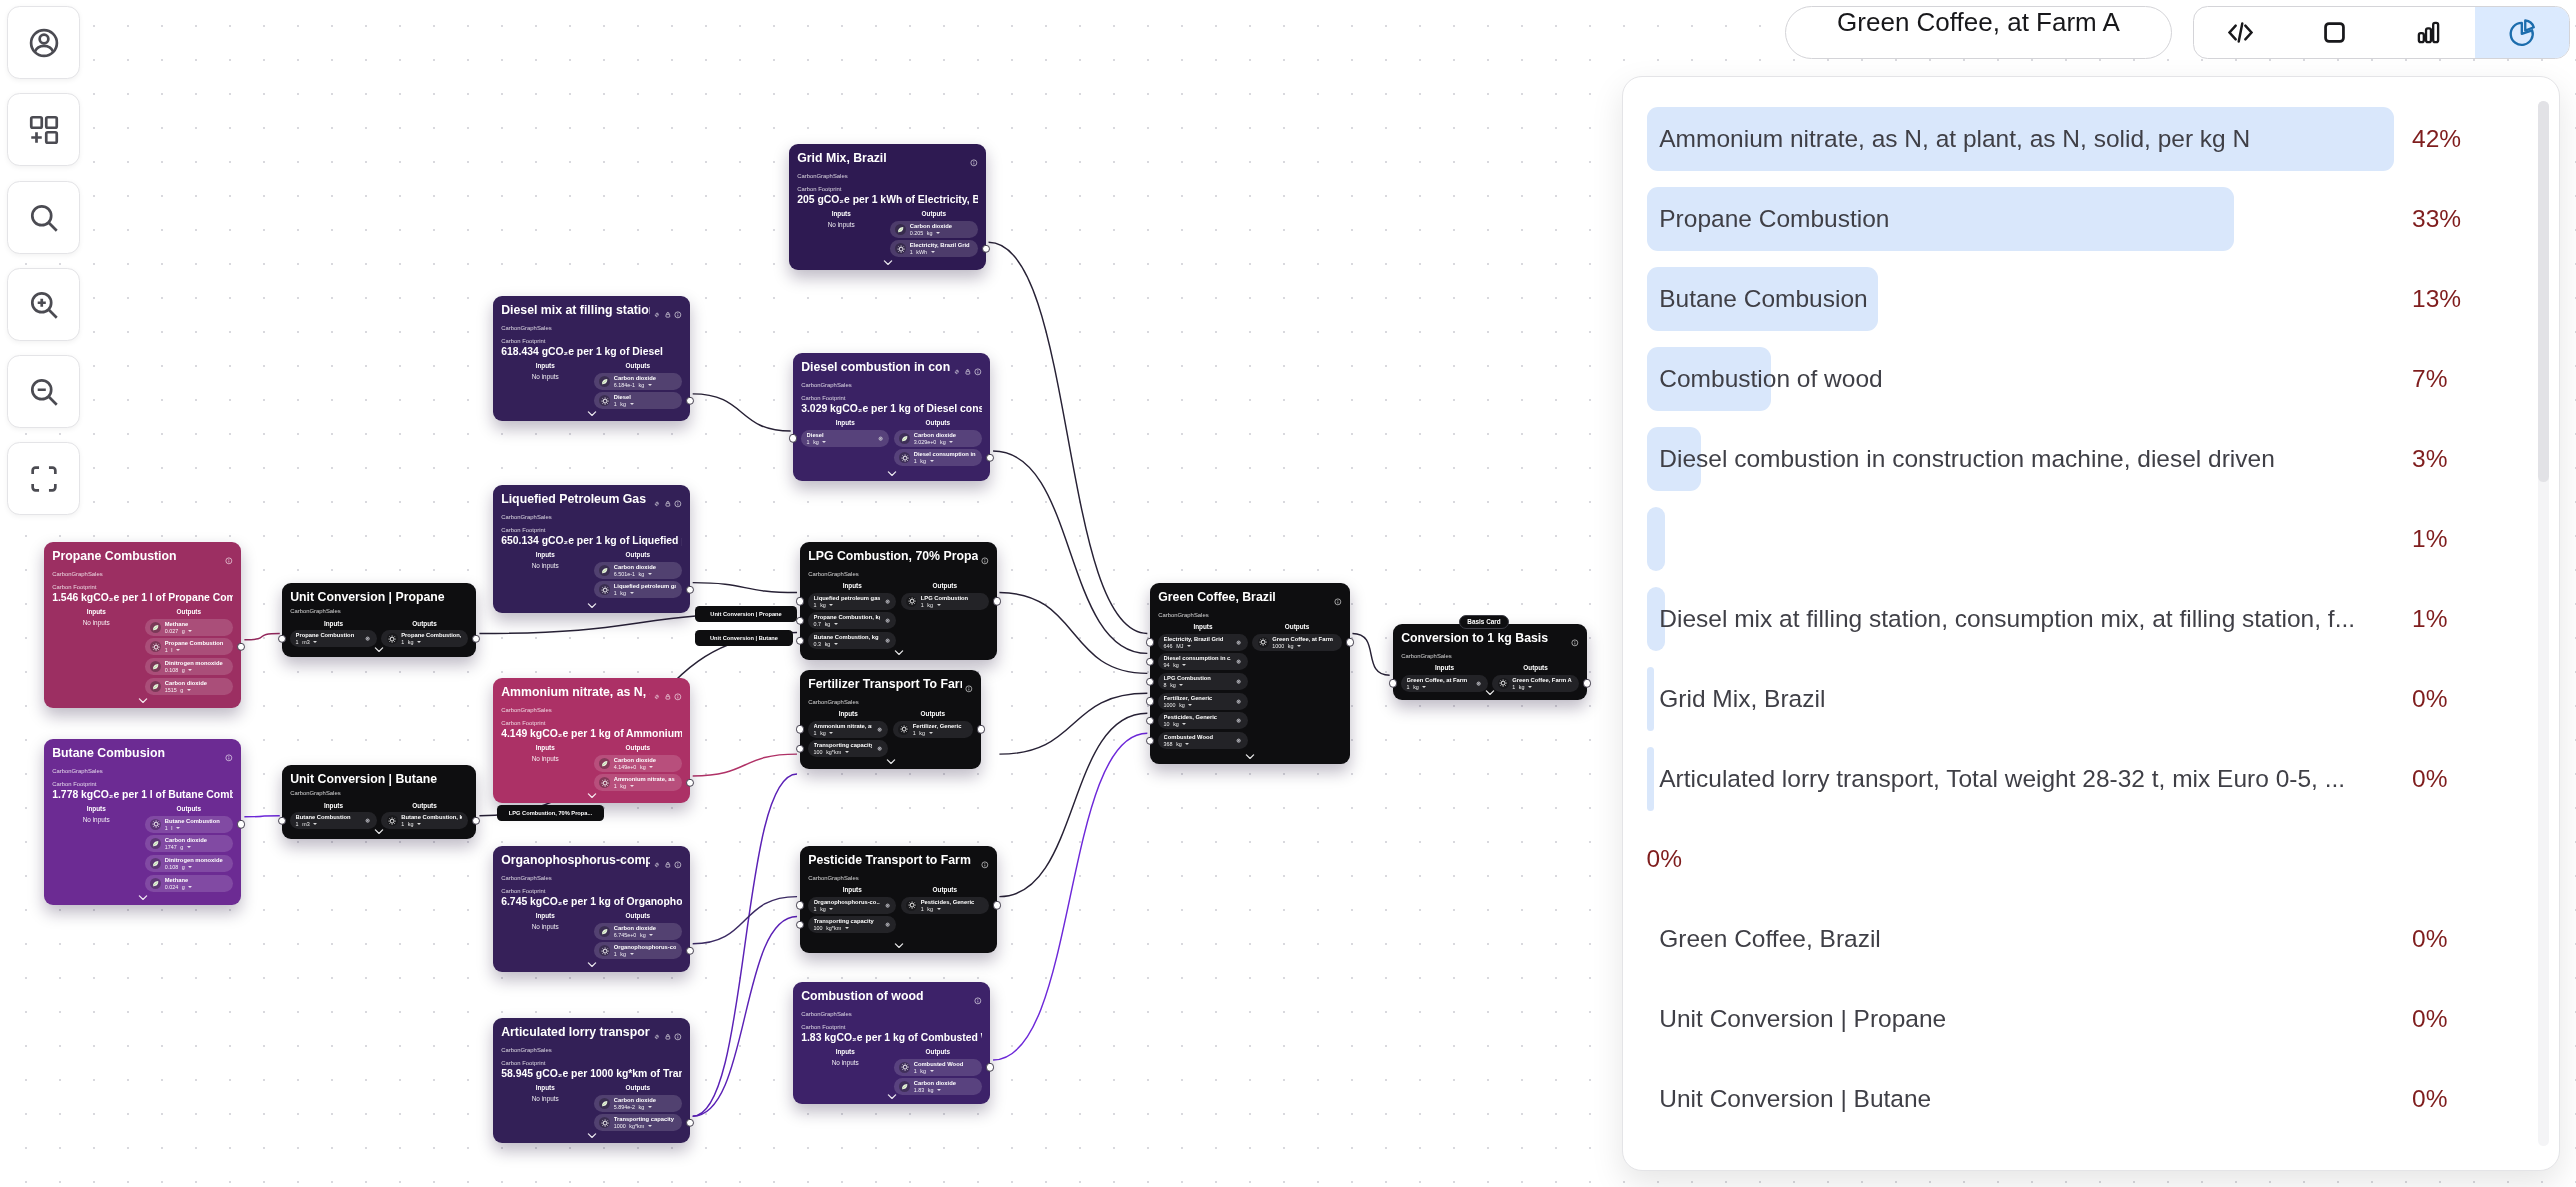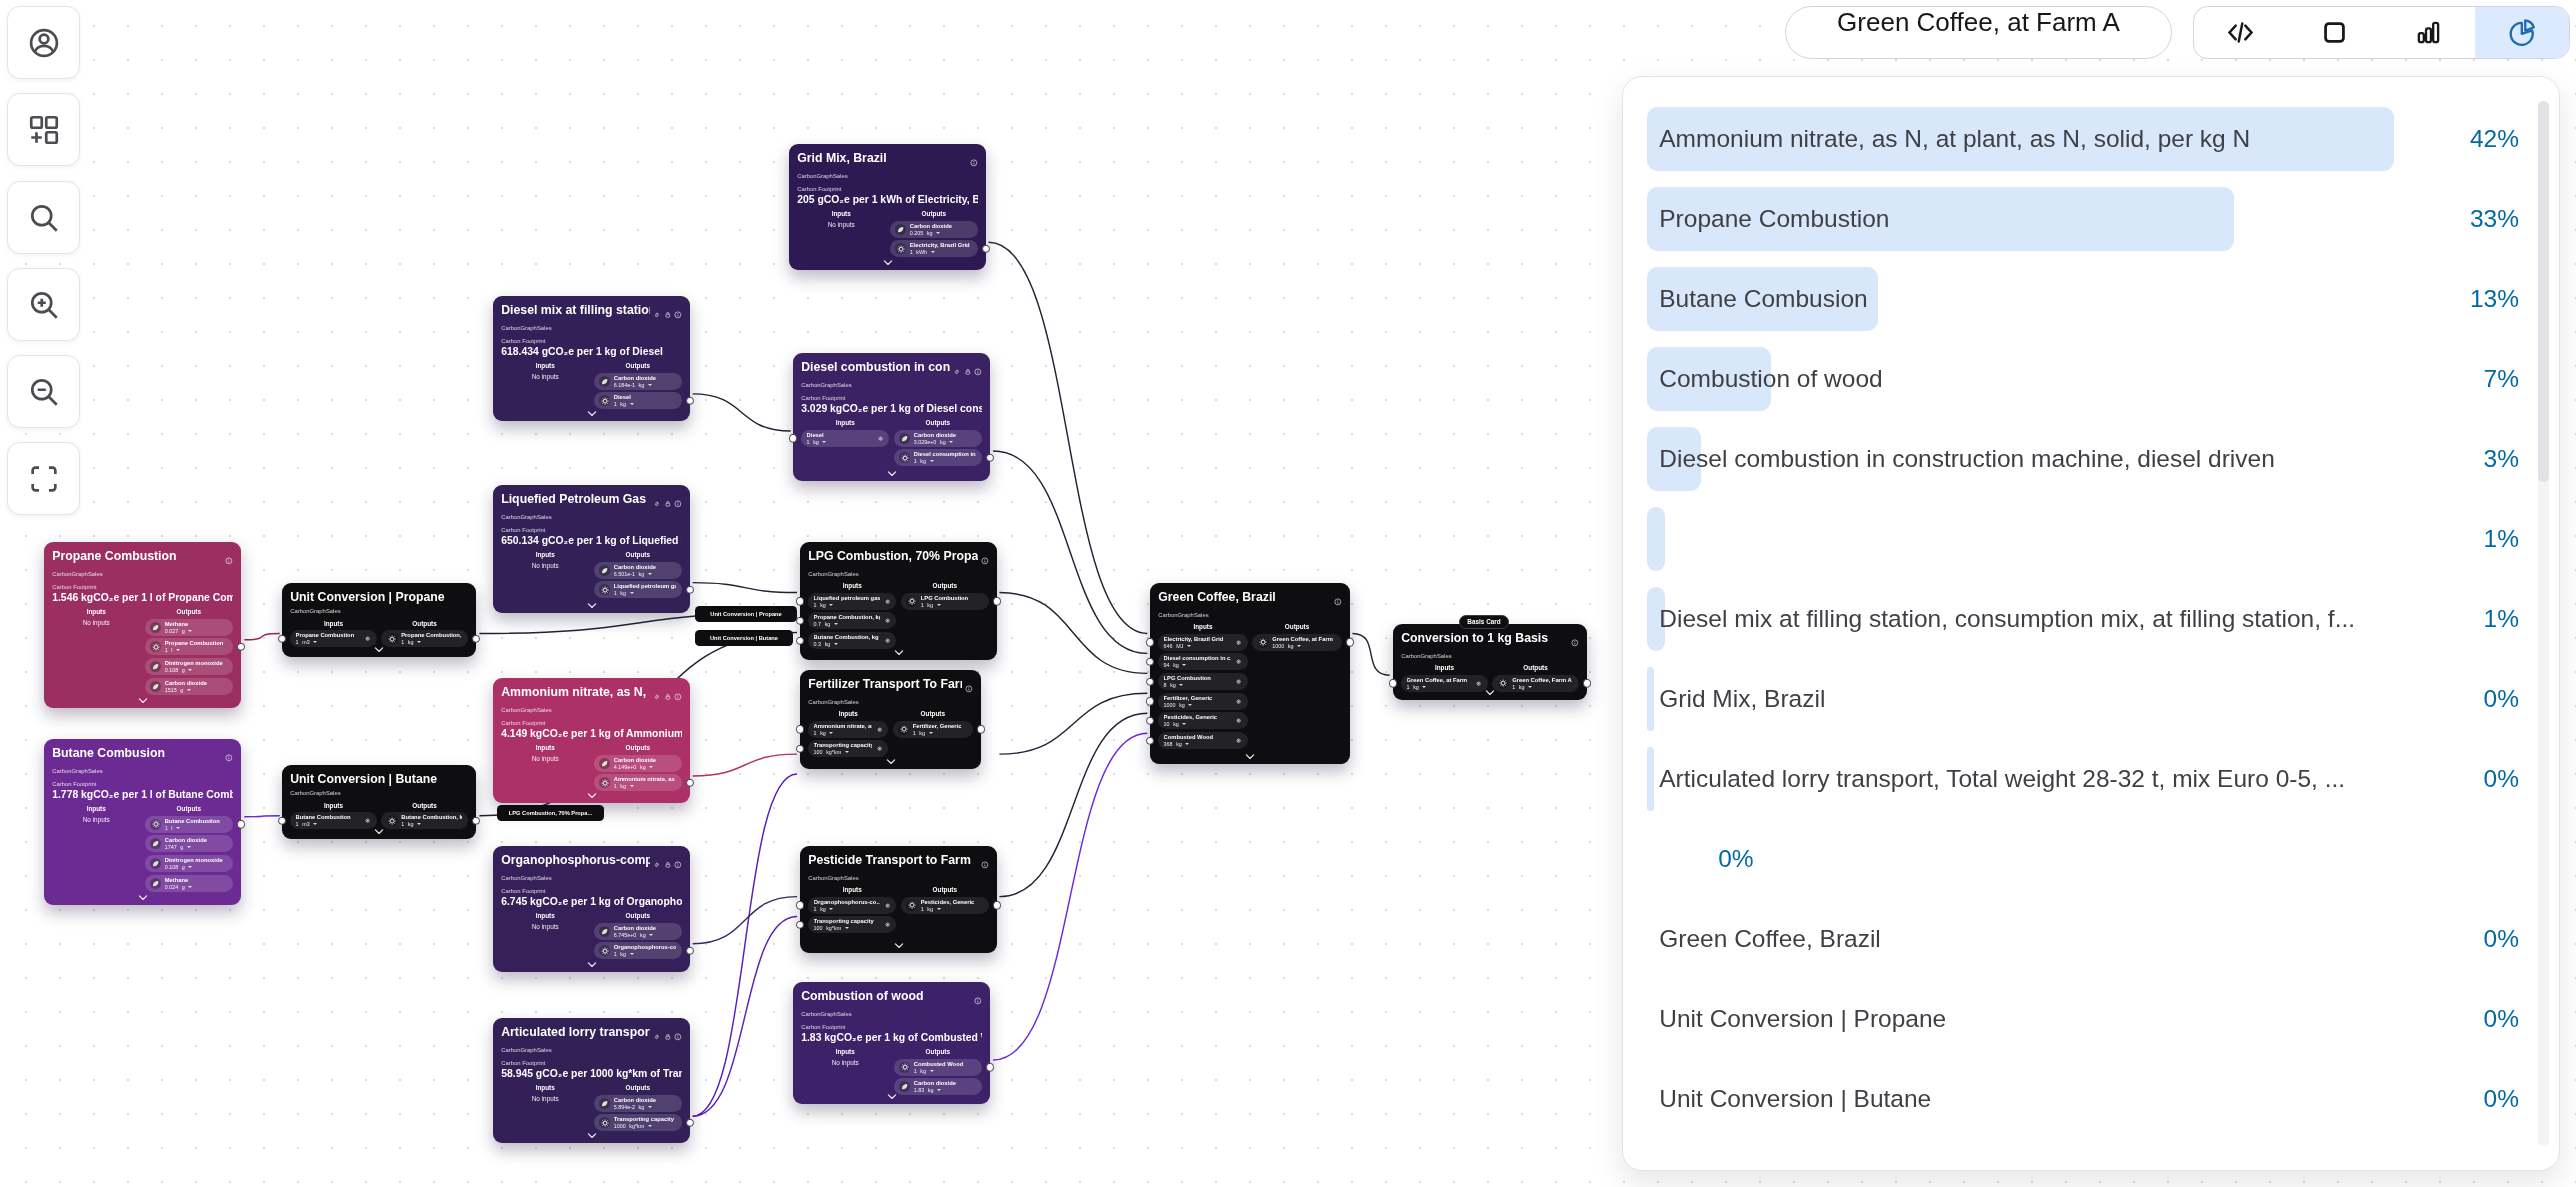--- a/index.html
+++ b/index.html
@@ -22,21 +22,21 @@
   .view-btn.active{background:#dbeafe}
   
   #panel{position:absolute;left:1622px;top:76px;width:938px;height:1095px;background:#fff;
     border:0.9px solid #e4e4e7;border-radius:20px;box-shadow:0 12.7px 33px rgba(0,0,0,.10);box-sizing:border-box}
   #panel-list{position:absolute;left:23.6px;top:22px;right:40px;bottom:22px}
   .crow{height:80px;display:flex;align-items:center}
   .crow-labelwrap{position:relative;flex:1;height:64px;display:flex;align-items:center;min-width:0}
   .cbar{position:absolute;left:0;top:0;height:64px;border-radius:11px;background:#d9e7fb}
   .clabel{position:relative;font-size:24.5px;color:#3f3f46;padding-left:12.7px;
     white-space:nowrap;overflow:hidden;text-overflow:ellipsis}
-  .cpct{width:107px;text-align:right;font-size:24.5px;color:#0369a1;flex:none}
+  .cpct{width:107px;font-size:24.5px;color:#7f1d1d;flex:none}
   #panel-scroll{position:absolute;right:10px;top:23.6px;bottom:23.6px;width:11px;
     border-radius:5.4px;background:#f4f4f6}
   #panel-thumb{position:absolute;left:0;top:0;width:11px;height:381px;border-radius:5.4px;background:#e2e2e6}
   
   .node{position:absolute;border-radius:9px;color:#fff;padding:7.3px 8.2px;box-sizing:border-box;
     box-shadow:0 7.3px 16.3px rgba(25,12,50,.28);overflow:visible;cursor:grab}
   .n-head{display:flex;align-items:flex-start;gap:3.6px}
   .n-title{font-weight:bold;font-size:12.3px;line-height:15.4px;white-space:nowrap;overflow:hidden;flex:1;min-width:0}
   .n-icons{display:flex;gap:2.7px;margin-top:2.7px;opacity:.9;flex:none}
   .n-org{font-size:5.9px;opacity:.8;margin-top:2.7px}

